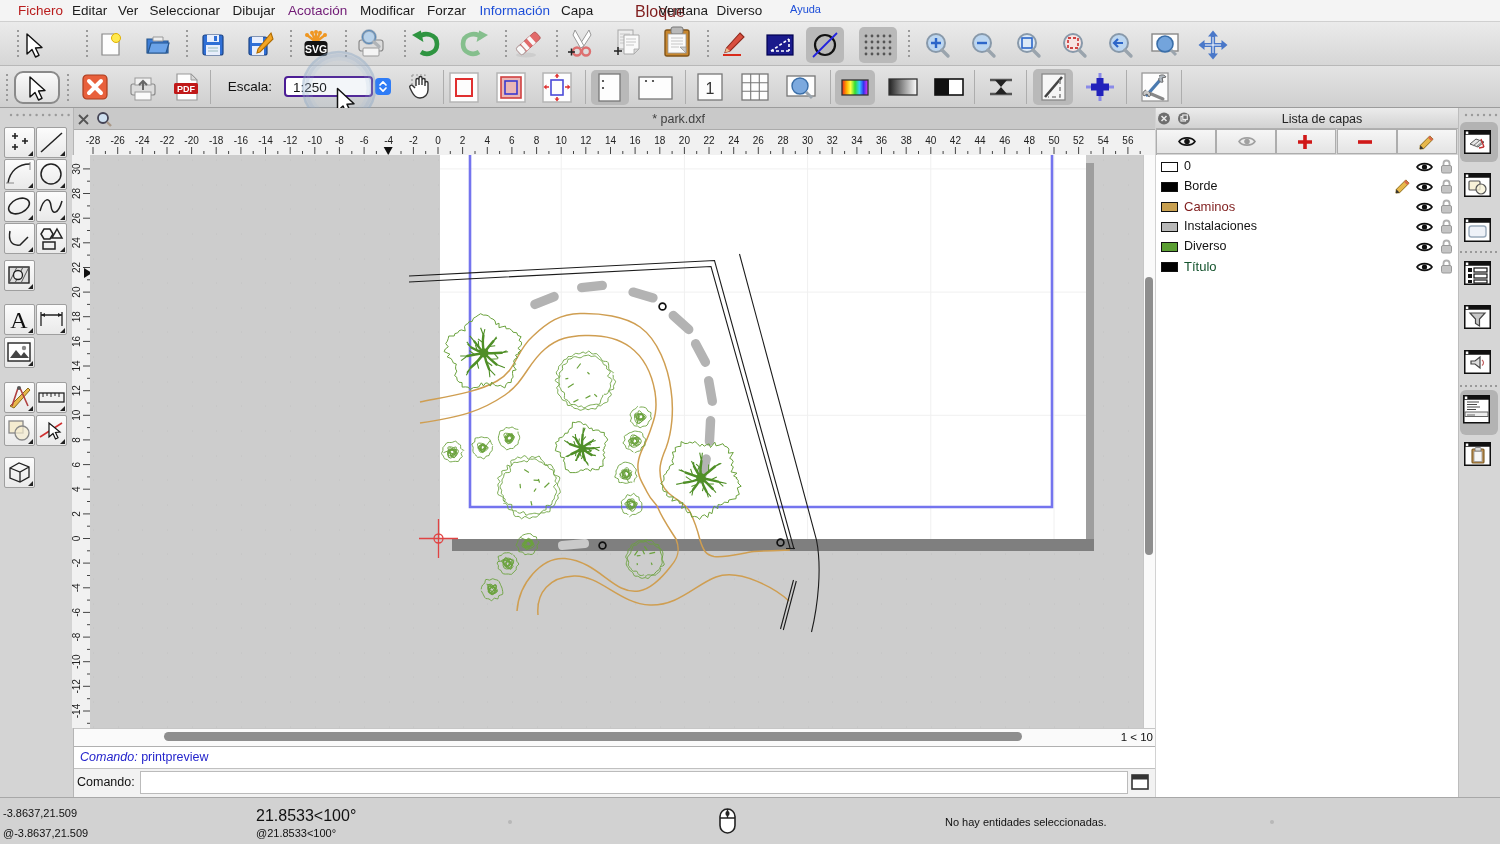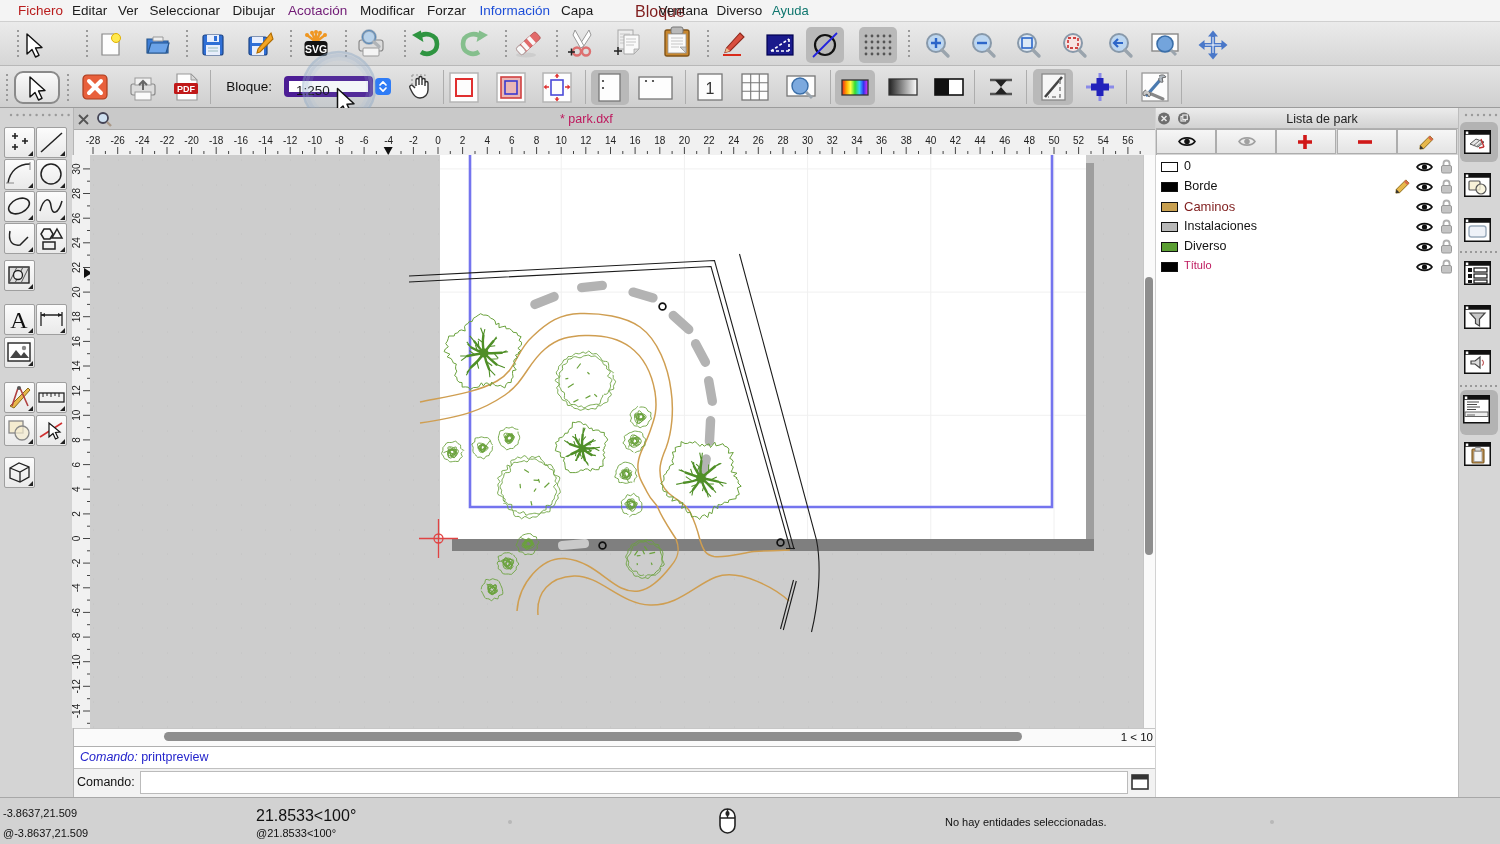--- a/index.html
+++ b/index.html
@@ -7,21 +7,21 @@
 <div style="position:absolute;left:149.5px;top:3px;font-size:13.5px;color:#1c1c1c">Seleccionar</div>
 <div style="position:absolute;left:232.5px;top:3px;font-size:13.5px;color:#1c1c1c">Dibujar</div>
 <div style="position:absolute;left:288px;top:3px;font-size:13.5px;color:#701a75">Acotación</div>
 <div style="position:absolute;left:360px;top:3px;font-size:13.5px;color:#1c1c1c">Modificar</div>
 <div style="position:absolute;left:427px;top:3px;font-size:13.5px;color:#1c1c1c">Forzar</div>
 <div style="position:absolute;left:479.5px;top:3px;font-size:13.5px;color:#1d4ed8">Información</div>
 <div style="position:absolute;left:561px;top:3px;font-size:13.5px;color:#1c1c1c">Capa</div>
 <div style="position:absolute;left:635px;top:3px;font-size:16px;color:#7f1d1d">Bloque</div>
 <div style="position:absolute;left:658.5px;top:3px;font-size:13.5px;color:#1c1c1c">Ventana</div>
 <div style="position:absolute;left:716.5px;top:3px;font-size:13.5px;color:#1c1c1c">Diverso</div>
-<div style="position:absolute;left:772px;top:3px;font-size:13px;color:#0f766e">Ayuda</div>
+<div style="position:absolute;left:790px;top:3px;font-size:11px;color:#1d4ed8">Ayuda</div>
 <div style="position:absolute;left:0;top:22px;width:1500px;height:44px;background:linear-gradient(#ebebeb,#d6d6d6);border-bottom:1px solid #b8b8b8"></div>
 <div style="position:absolute;left:0;top:66px;width:1500px;height:42px;background:linear-gradient(#e4e4e4,#cfcfcf);border-bottom:1px solid #9c9c9c"></div>
 <div style="position:absolute;left:17px;top:30px;width:2px;height:30px;background-image:repeating-linear-gradient(#9a9a9a 0 2px,transparent 2px 5px)"></div>
 <div style="position:absolute;left:86px;top:30px;width:2px;height:30px;background-image:repeating-linear-gradient(#9a9a9a 0 2px,transparent 2px 5px)"></div>
 <div style="position:absolute;left:186px;top:30px;width:2px;height:30px;background-image:repeating-linear-gradient(#9a9a9a 0 2px,transparent 2px 5px)"></div>
 <div style="position:absolute;left:290px;top:30px;width:2px;height:30px;background-image:repeating-linear-gradient(#9a9a9a 0 2px,transparent 2px 5px)"></div>
 <div style="position:absolute;left:345px;top:30px;width:2px;height:30px;background-image:repeating-linear-gradient(#9a9a9a 0 2px,transparent 2px 5px)"></div>
 <div style="position:absolute;left:404px;top:30px;width:2px;height:30px;background-image:repeating-linear-gradient(#9a9a9a 0 2px,transparent 2px 5px)"></div>
 <div style="position:absolute;left:505px;top:30px;width:2px;height:30px;background-image:repeating-linear-gradient(#9a9a9a 0 2px,transparent 2px 5px)"></div>
 <div style="position:absolute;left:556px;top:30px;width:2px;height:30px;background-image:repeating-linear-gradient(#9a9a9a 0 2px,transparent 2px 5px)"></div>
@@ -200,22 +200,22 @@
     <rect x="7" y="5" width="16" height="7" fill="#f2f2f2" stroke="#999" stroke-width="1"></rect>
     <rect x="7" y="19" width="16" height="8" fill="#fafafa" stroke="#999" stroke-width="1"></rect>
     <path d="M15,17 v-8 M11,12 l4,-4 4,4" fill="none" stroke="#666" stroke-width="2"></path>
   </svg>
 <svg style="position:absolute;left:172px;top:72px" width="28" height="30" viewBox="0 0 28 30" xmlns="http://www.w3.org/2000/svg">
     <path d="M5,2 h14 l6,6 v20 h-20 z" fill="#fdfdfd" stroke="#999" stroke-width="1.2"></path>
     <path d="M19,2 l6,6 h-6 z" fill="#d8d8d8" stroke="#999" stroke-width="1"></path>
     <rect x="2" y="11" width="24" height="11" rx="1.5" fill="#c01818"></rect>
     <text x="14" y="20" font-size="9" font-weight="bold" fill="#fff" text-anchor="middle" font-family="Liberation Sans,sans-serif">PDF</text>
   </svg>
-<div style="position:absolute;left:200px;top:79px;width:72px;text-align:right;font-size:13.5px;color:#111">Bloque:</div>
-<div style="position:absolute;left:284px;top:76px;width:89px;height:21px;background:#fff;border:5px solid #4c1d95;border-radius:4px;font-size:13.5px;color:#111;padding:2px 0 0 7px;box-sizing:border-box">1:250</div>
+<div style="position:absolute;left:200px;top:79px;width:72px;text-align:right;font-size:13.5px;color:#111">Escala:</div>
+<div style="position:absolute;left:284px;top:76px;width:89px;height:21px;background:#fff;border:2px solid #4c1d95;border-radius:4px;font-size:13.5px;color:#111;padding:2px 0 0 7px;box-sizing:border-box">1:250</div>
 <div style="position:absolute;left:375px;top:78px;width:16px;height:17px;background:#2f7cf6;border-radius:4px"></div>
 <svg style="position:absolute;left:375px;top:78px" width="16" height="17" viewBox="0 0 16 17" xmlns="http://www.w3.org/2000/svg">
     <path d="M5,7 l3,-3.2 3,3.2 M5,10 l3,3.2 3,-3.2" fill="none" stroke="#fff" stroke-width="1.7" stroke-linecap="round" stroke-linejoin="round"></path>
   </svg>
 <svg style="position:absolute;left:404px;top:72px" width="30" height="32" viewBox="0 0 30 32" xmlns="http://www.w3.org/2000/svg">
     <path d="M8,3 h13 v6 M8,3 v10" fill="none" stroke="#999" stroke-width="1.2" stroke-dasharray="2 2"></path>
     <path d="M12,14 v-6 c0,-2 3,-2 3,0 v5 v-7 c0,-2 3,-2 3,0 v7 v-5 c0,-2 3,-2 3,0 v6 v-3 c0,-2 3,-2 3,0 v7 c0,4 -3,8 -8,8 c-4,0 -6,-2 -8,-6 l-2,-4 c-1,-2 1,-4 3,-2 l2,2" fill="#fff" stroke="#333" stroke-width="1.4"></path>
   </svg>
 <svg style="position:absolute;left:449px;top:72px" width="30" height="31" viewBox="0 0 30 31" xmlns="http://www.w3.org/2000/svg">
     <rect x="1" y="1" width="28" height="29" fill="#fdfdfd" stroke="#b5b5b5" stroke-width="1.5"></rect>
@@ -436,21 +436,21 @@
     <path d="M29,24 L29,29 L24,29 Z" fill="#222"></path>
   </svg>
 <div style="position:absolute;left:74px;top:108px;width:1081px;height:22px;background:#c9c9c9;border-bottom:1px solid #ababab"></div>
 <svg style="position:absolute;left:76px;top:112px" width="15" height="15" viewBox="0 0 15 15">
     <path d="M3,3 l9,9 M12,3 l-9,9" stroke="#555" stroke-width="1.8"></path>
   </svg>
 <svg style="position:absolute;left:96px;top:111px" width="16" height="16" viewBox="0 0 16 16">
     <circle cx="7" cy="7" r="5" fill="#cfe0f0" stroke="#445" stroke-width="1.8"></circle>
     <path d="M11,11 l4,4" stroke="#a98" stroke-width="2.4"></path>
   </svg>
-<div style="position:absolute;left:560px;top:112px;width:145px;text-align:left;font-size:12.5px;color:#be185d">* park.dxf</div>
+<div style="position:absolute;left:560px;top:112px;width:145px;text-align:right;font-size:12.5px;color:#404040">* park.dxf</div>
 <svg width="1081" height="25" viewBox="74 130 1081 25" style="position:absolute;left:74px;top:130px" xmlns="http://www.w3.org/2000/svg">
     <rect x="74" y="130" width="1081" height="25" fill="#f1f1f1"></rect>
     <path d="M93.0,147V154 M105.4,151V154 M117.7,147V154 M130.0,151V154 M142.3,147V154 M154.6,151V154 M167.0,147V154 M179.3,151V154 M191.6,147V154 M203.9,151V154 M216.2,147V154 M228.6,151V154 M240.9,147V154 M253.2,151V154 M265.5,147V154 M277.8,151V154 M290.2,147V154 M302.5,151V154 M314.8,147V154 M327.1,151V154 M339.4,147V154 M351.8,151V154 M364.1,147V154 M376.4,151V154 M388.7,147V154 M401.0,151V154 M413.4,147V154 M425.7,151V154 M438.0,147V154 M450.3,151V154 M462.6,147V154 M475.0,151V154 M487.3,147V154 M499.6,151V154 M511.9,147V154 M524.2,151V154 M536.6,147V154 M548.9,151V154 M561.2,147V154 M573.5,151V154 M585.8,147V154 M598.2,151V154 M610.5,147V154 M622.8,151V154 M635.1,147V154 M647.4,151V154 M659.8,147V154 M672.1,151V154 M684.4,147V154 M696.7,151V154 M709.0,147V154 M721.4,151V154 M733.7,147V154 M746.0,151V154 M758.3,147V154 M770.6,151V154 M783.0,147V154 M795.3,151V154 M807.6,147V154 M819.9,151V154 M832.2,147V154 M844.6,151V154 M856.9,147V154 M869.2,151V154 M881.5,147V154 M893.8,151V154 M906.2,147V154 M918.5,151V154 M930.8,147V154 M943.1,151V154 M955.4,147V154 M967.8,151V154 M980.1,147V154 M992.4,151V154 M1004.7,147V154 M1017.0,151V154 M1029.4,147V154 M1041.7,151V154 M1054.0,147V154 M1066.3,151V154 M1078.6,147V154 M1091.0,151V154 M1103.3,147V154 M1115.6,151V154 M1127.9,147V154 M1140.2,151V154" stroke="#444" stroke-width="1"></path>
     <text x="93.0" y="144" font-size="10" fill="#222" text-anchor="middle" font-family="Liberation Sans, sans-serif">-28</text>
     <text x="117.7" y="144" font-size="10" fill="#222" text-anchor="middle" font-family="Liberation Sans, sans-serif">-26</text>
     <text x="142.3" y="144" font-size="10" fill="#222" text-anchor="middle" font-family="Liberation Sans, sans-serif">-24</text>
     <text x="167.0" y="144" font-size="10" fill="#222" text-anchor="middle" font-family="Liberation Sans, sans-serif">-22</text>
     <text x="191.6" y="144" font-size="10" fill="#222" text-anchor="middle" font-family="Liberation Sans, sans-serif">-20</text>
     <text x="216.2" y="144" font-size="10" fill="#222" text-anchor="middle" font-family="Liberation Sans, sans-serif">-18</text>
     <text x="240.9" y="144" font-size="10" fill="#222" text-anchor="middle" font-family="Liberation Sans, sans-serif">-16</text>
@@ -597,21 +597,21 @@
 <div style="position:absolute;left:1145px;top:277px;width:8px;height:278px;background:#8e8e8e;border-radius:4px"></div>
 <div style="position:absolute;left:1156px;top:108px;width:302px;height:689px;background:#d6d6d6;border-left:1px solid #a8a8a8"></div>
 <div style="position:absolute;left:1156px;top:108px;width:302px;height:21px;background:linear-gradient(#ececec,#d2d2d2);border-bottom:1px solid #b0b0b0"></div>
 <svg style="position:absolute;left:1157px;top:111px" width="40" height="15" viewBox="0 0 40 15">
     <circle cx="7" cy="7.5" r="6" fill="#6e6e6e"></circle>
     <path d="M4.5,5 l5,5 M9.5,5 l-5,5" stroke="#e8e8e8" stroke-width="1.6"></path>
     <circle cx="27" cy="7.5" r="6" fill="#6e6e6e"></circle>
     <rect x="24" y="5.5" width="4.5" height="4.5" fill="none" stroke="#e8e8e8" stroke-width="1.2"></rect>
     <rect x="25.8" y="4" width="4.5" height="4.5" fill="#6e6e6e" stroke="#e8e8e8" stroke-width="1.2"></rect>
   </svg>
-<div style="position:absolute;left:1236px;top:112px;width:172px;text-align:center;font-size:12.5px;color:#222">Lista de park</div>
+<div style="position:absolute;left:1236px;top:112px;width:172px;text-align:center;font-size:12.5px;color:#222">Lista de capas</div>
 <div style="position:absolute;left:1156px;top:129px;width:60px;height:25px;background:linear-gradient(#f6f6f6,#e4e4e4);border:1px solid #adadad;box-sizing:border-box"></div>
 <div style="position:absolute;left:1216px;top:129px;width:60px;height:25px;background:linear-gradient(#f6f6f6,#e4e4e4);border:1px solid #adadad;box-sizing:border-box"></div>
 <div style="position:absolute;left:1276px;top:129px;width:60px;height:25px;background:linear-gradient(#f6f6f6,#e4e4e4);border:1px solid #adadad;box-sizing:border-box"></div>
 <div style="position:absolute;left:1337px;top:129px;width:60px;height:25px;background:linear-gradient(#f6f6f6,#e4e4e4);border:1px solid #adadad;box-sizing:border-box"></div>
 <div style="position:absolute;left:1397px;top:129px;width:60px;height:25px;background:linear-gradient(#f6f6f6,#e4e4e4);border:1px solid #adadad;box-sizing:border-box"></div>
 <svg style="position:absolute;left:1178px;top:135px" width="18" height="13" viewBox="0 0 17 12">
     <path d="M1,6 C4,1.5 13,1.5 16,6 C13,10.5 4,10.5 1,6 Z" fill="none" stroke="#111" stroke-width="1.6"></path>
     <circle cx="8.5" cy="6" r="2.6" fill="#111"></circle>
   </svg>
 <svg style="position:absolute;left:1238px;top:135px" width="18" height="13" viewBox="0 0 17 12">
@@ -679,21 +679,21 @@
 <div style="position:absolute;left:1184px;top:239px;font-size:12.5px;color:#111">Diverso</div>
 <svg style="position:absolute;left:1416px;top:241px" width="17" height="12" viewBox="0 0 17 12">
     <path d="M1,6 C4,1.5 13,1.5 16,6 C13,10.5 4,10.5 1,6 Z" fill="none" stroke="#111" stroke-width="1.6"></path>
     <circle cx="8.5" cy="6" r="2.6" fill="#111"></circle>
   </svg>
 <svg style="position:absolute;left:1440px;top:239px" width="13" height="15" viewBox="0 0 13 15">
     <path d="M3.5,7 V4.5 a3,3 0 0 1 6,0 V7" fill="none" stroke="#b0b0b0" stroke-width="1.8"></path>
     <rect x="1.5" y="6.5" width="10" height="7.5" rx="1.5" fill="#c4c4c4" stroke="#9a9a9a" stroke-width="1"></rect>
   </svg>
 <div style="position:absolute;left:1161px;top:262px;width:17px;height:10px;background:#000000;border:1.4px solid #111;box-sizing:border-box"></div>
-<div style="position:absolute;left:1184px;top:259px;font-size:11px;color:#be185d">Título</div>
+<div style="position:absolute;left:1184px;top:259px;font-size:13px;color:#14532d">Título</div>
 <svg style="position:absolute;left:1416px;top:261px" width="17" height="12" viewBox="0 0 17 12">
     <path d="M1,6 C4,1.5 13,1.5 16,6 C13,10.5 4,10.5 1,6 Z" fill="none" stroke="#111" stroke-width="1.6"></path>
     <circle cx="8.5" cy="6" r="2.6" fill="#111"></circle>
   </svg>
 <svg style="position:absolute;left:1440px;top:259px" width="13" height="15" viewBox="0 0 13 15">
     <path d="M3.5,7 V4.5 a3,3 0 0 1 6,0 V7" fill="none" stroke="#b0b0b0" stroke-width="1.8"></path>
     <rect x="1.5" y="6.5" width="10" height="7.5" rx="1.5" fill="#c4c4c4" stroke="#9a9a9a" stroke-width="1"></rect>
   </svg>
 <div style="position:absolute;left:1458px;top:108px;width:42px;height:689px;background:#d6d6d6;border-left:1px solid #bdbdbd"></div>
 <svg style="position:absolute;left:1463px;top:113px" width="36" height="5" viewBox="0 0 36 5">

